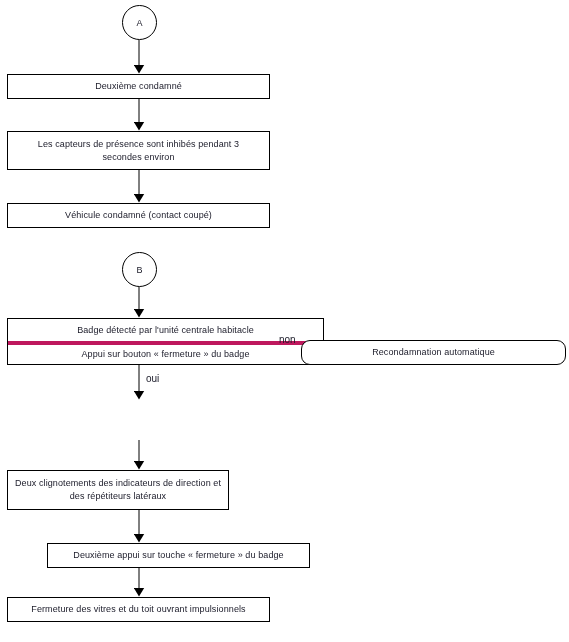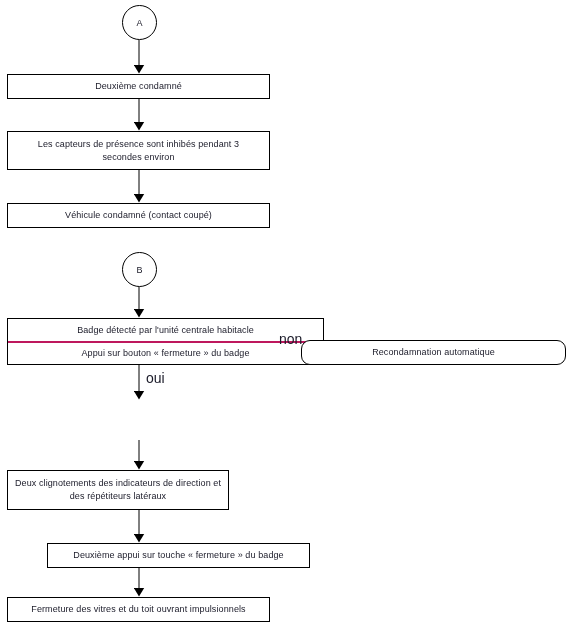--- a/index.html
+++ b/index.html
@@ -48,38 +48,38 @@
     align-items: center;
     justify-content: center;
     text-align: center;
     color: #1a1a28;
     font-size: 9px;
     line-height: 13px;
     letter-spacing: 0.1px;
     width: 100%;
   }
   .stack-row.divider {
-    border-top: 2px solid #be185d;
+    border-top: 4px solid #be185d;
   }
   .connector-circle {
     position: absolute;
     box-sizing: border-box;
     border: 1px solid #000000;
     border-radius: 50%;
     background: #ffffff;
     display: flex;
     align-items: center;
     justify-content: center;
     color: #1a1a28;
     font-size: 9px;
   }
   .edge-label {
     position: absolute;
     color: #1a1a28;
-    font-size: 14px;
+    font-size: 10px;
     line-height: 11px;
     white-space: nowrap;
   }
   svg.arrows {
     position: absolute;
     left: 0;
     top: 0;
     width: 569px;
     height: 642px;
     pointer-events: none;

